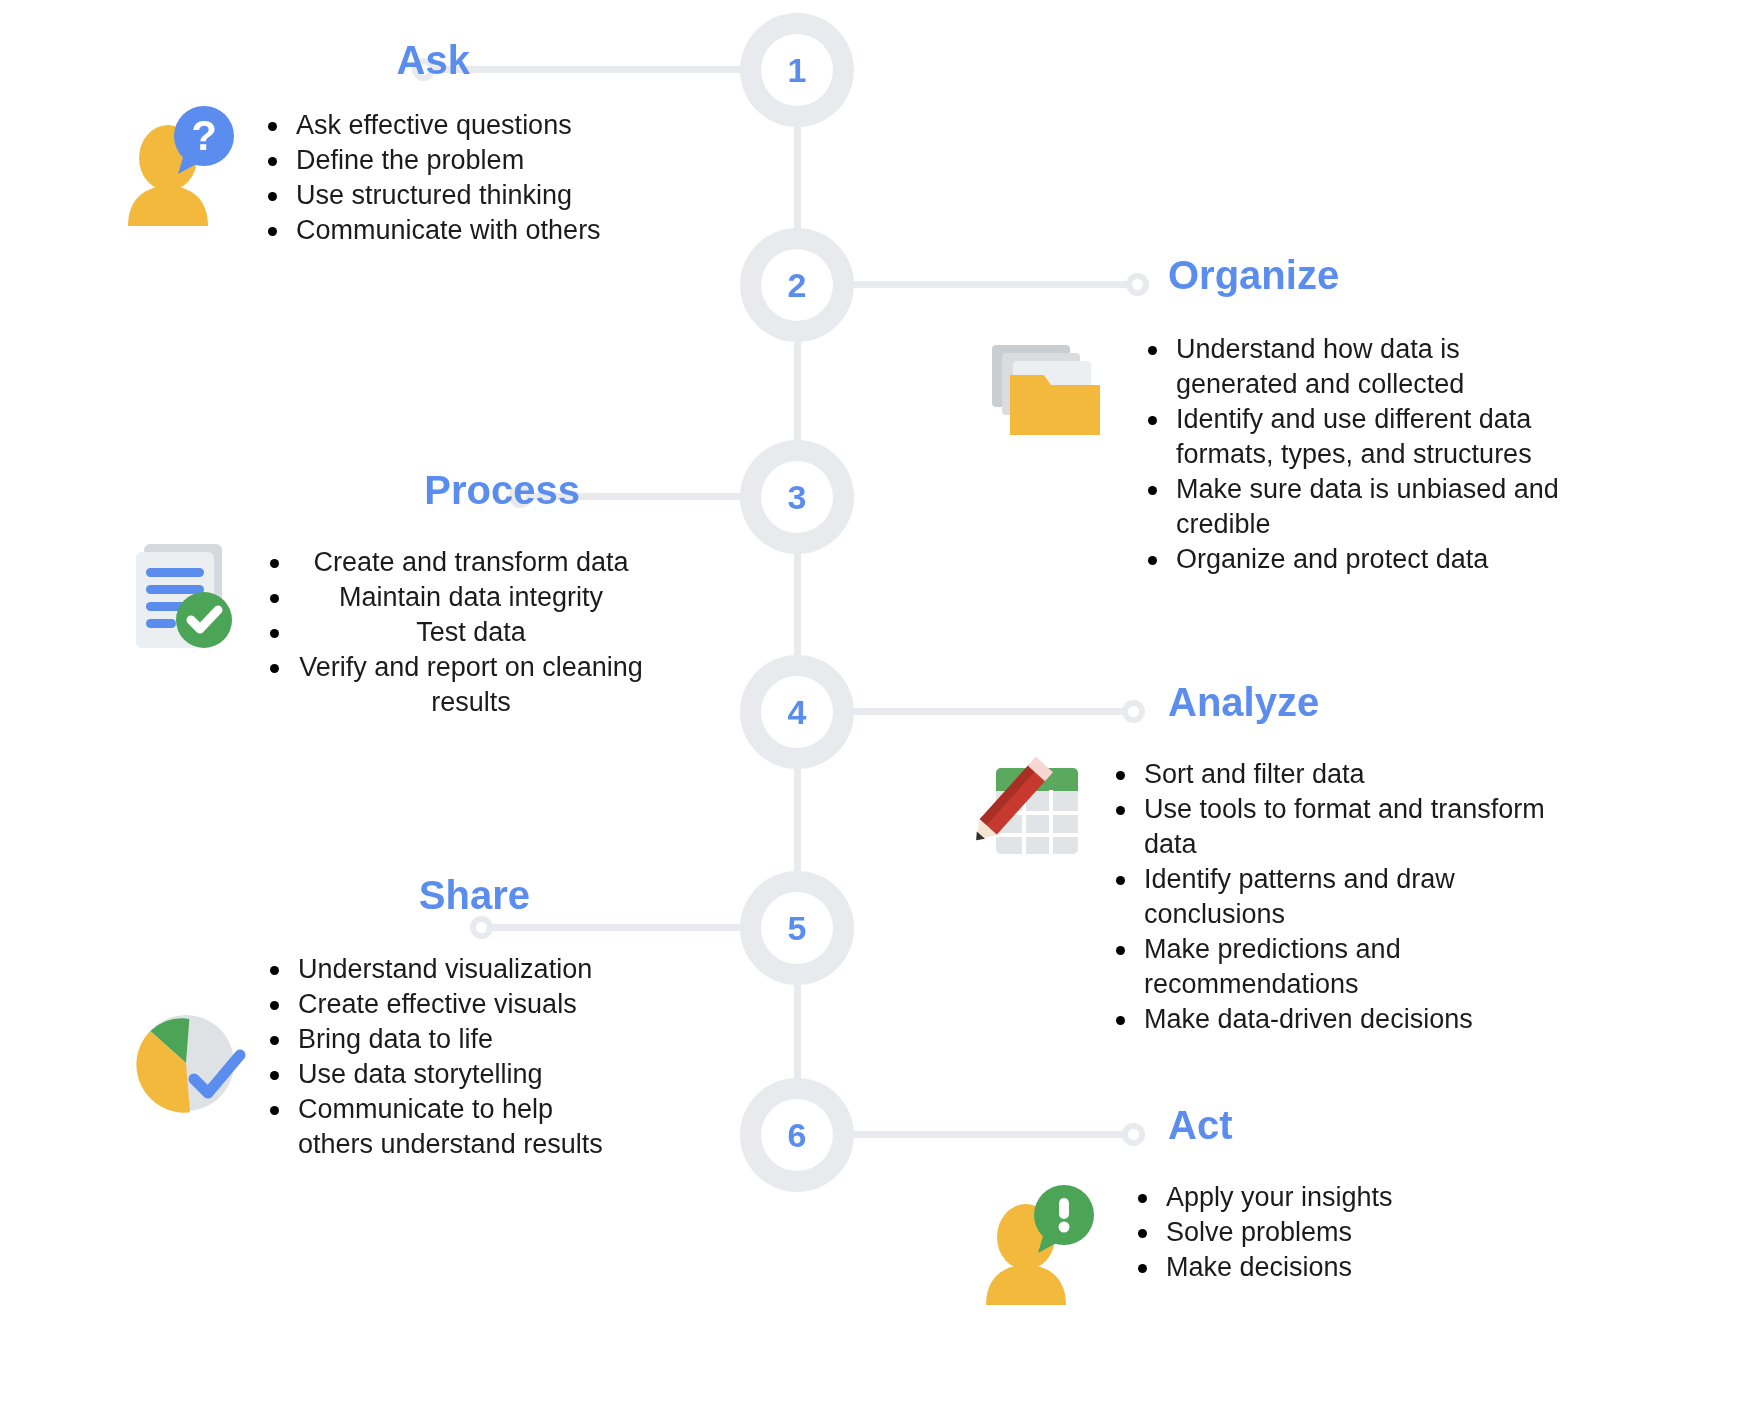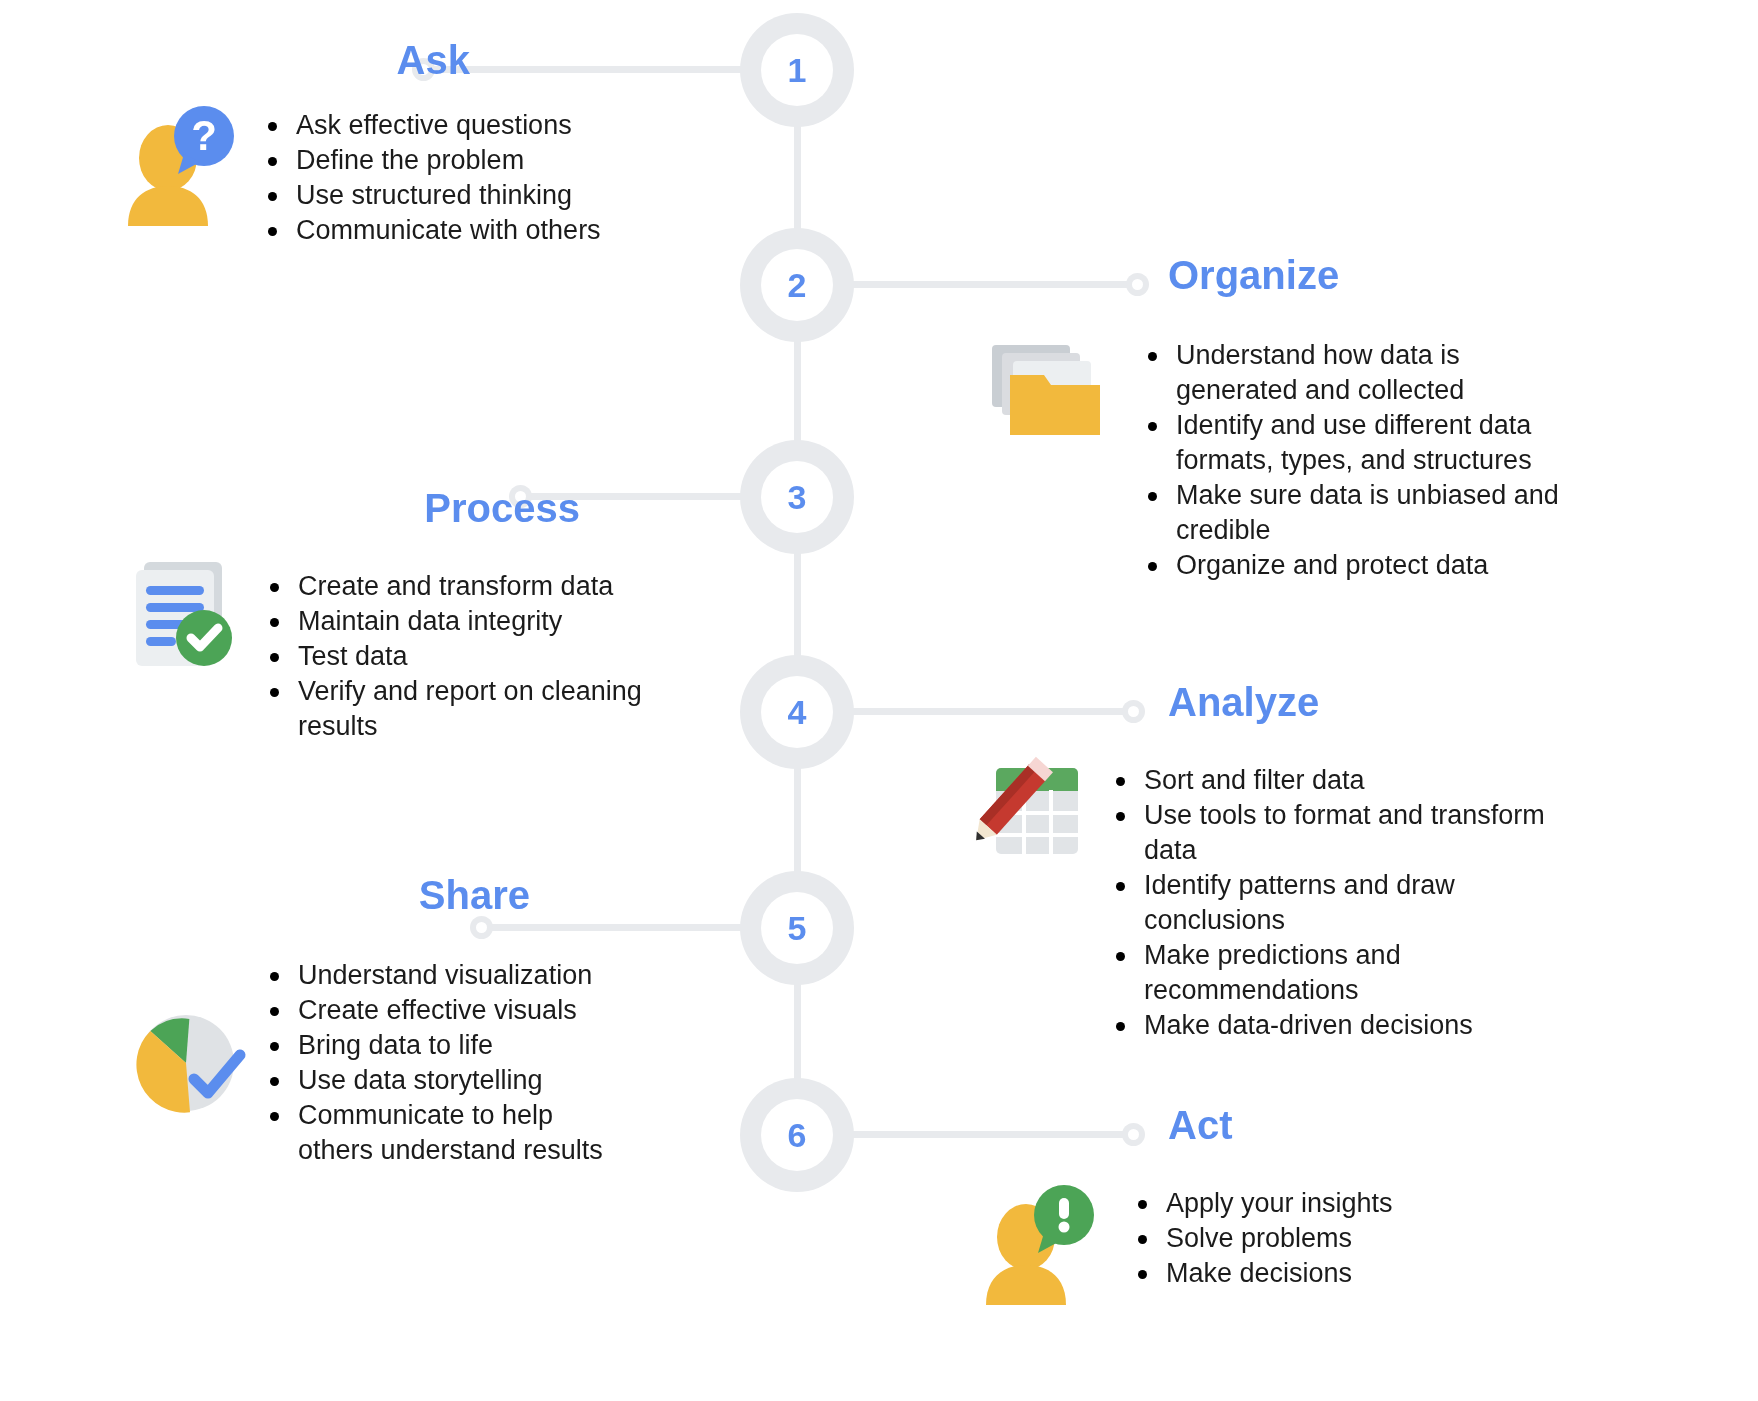--- a/index.html
+++ b/index.html
@@ -87,21 +87,21 @@
     display: flex;
     align-items: flex-start;
   }
   .icon-wrap {
     position: relative;
     flex: 0 0 auto;
   }
   ul.bullets {
     list-style: none;
     padding: 0;
-    margin: 17px;
+    margin: 11px;
   }
   ul.bullets li {
     position: relative;
     padding-left: 34px;
     font-size: 27px;
     line-height: 35px;
     color: #1b1b1b;
     margin-bottom: 0px;
   }
   ul.bullets li::before {
@@ -229,37 +229,37 @@
       <ul class="bullets" style="margin-left:24px; width:428px;">
         <li>Understand how data is generated and collected</li>
         <li>Identify and use different data formats, types, and structures</li>
         <li>Make sure data is unbiased and credible</li>
         <li>Organize and protect data</li>
       </ul>
     </div>
   </div>
 
   <div class="stage" style="left:120px; top:470px; width:620px;">
-    <div style="text-align:right; padding-right:160px;margin-top:18px;">
+    <div style="text-align:right; padding-right:160px;">
       <span class="stage-title">Process</span>
     </div>
     <div class="stage-body" style="margin-top:24px;">
       <div class="icon-wrap" style="width:118px; height:118px; margin-top:4px; margin-left:6px;">
         <svg class="icon-svg" width="118" height="118" viewBox="0 0 118 118">
           <rect x="18" y="6" width="78" height="100" rx="6" fill="#d4d9dd"></rect>
           <rect x="10" y="14" width="78" height="96" rx="6" fill="#eceff1"></rect>
           <rect x="20" y="30" width="58" height="9" rx="4.5" fill="#5b8dee"></rect>
           <rect x="20" y="47" width="58" height="9" rx="4.5" fill="#5b8dee"></rect>
           <rect x="20" y="64" width="48" height="9" rx="4.5" fill="#5b8dee"></rect>
           <rect x="20" y="81" width="30" height="9" rx="4.5" fill="#5b8dee"></rect>
           <circle cx="78" cy="82" r="28" fill="#4ca456"></circle>
           <path d="M65 82 L74 91 L92 72" stroke="#ffffff" stroke-width="9" fill="none" stroke-linecap="round" stroke-linejoin="round"></path>
         </svg>
       </div>
-      <ul class="bullets" style="margin-left:20px; width:380px;">
+      <ul class="bullets" style="margin-left:20px; width:380px;text-align:center;">
         <li>Create and transform data</li>
         <li>Maintain data integrity</li>
         <li>Test data</li>
         <li>Verify and report on cleaning results</li>
       </ul>
     </div>
   </div>
 
   <div class="stage" style="left:1168px; top:682px; width:600px;">
     <span class="stage-title">Analyze</span>

